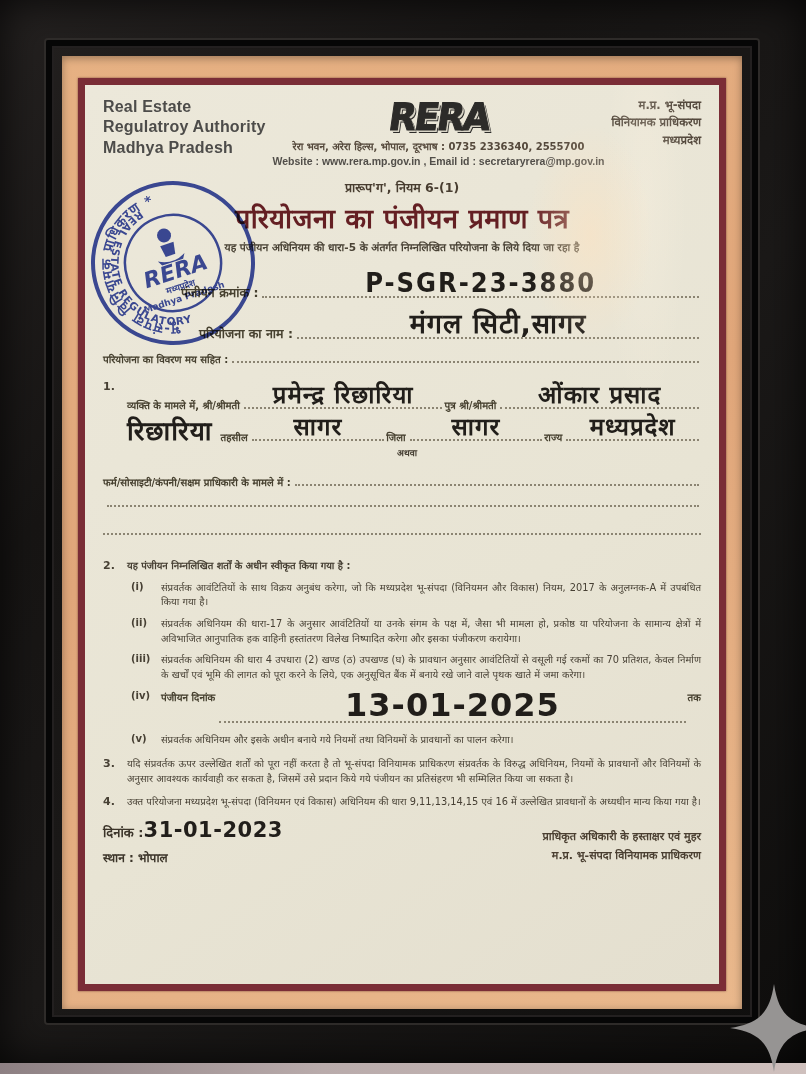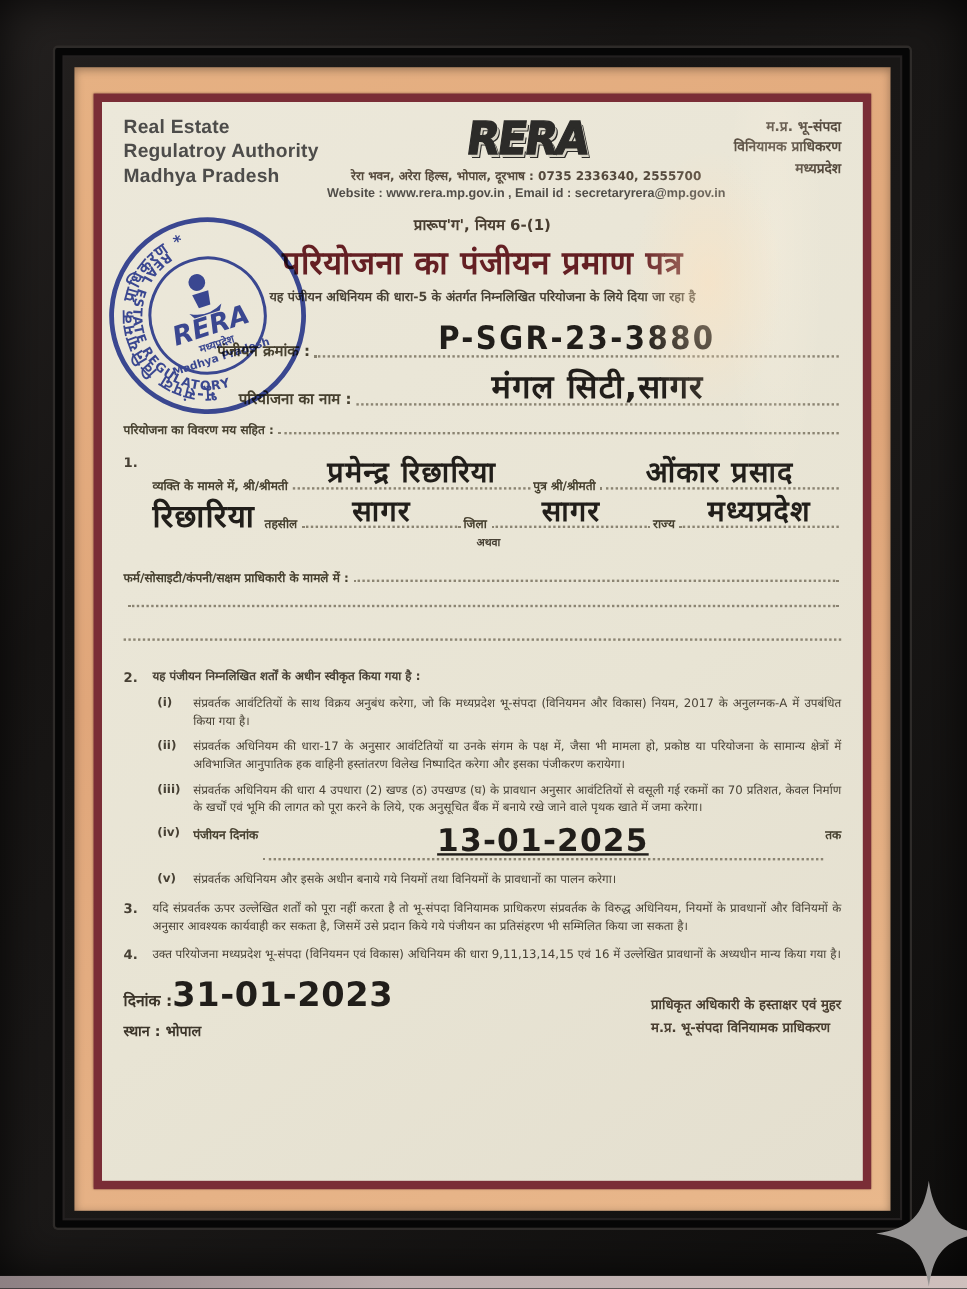--- a/index.html
+++ b/index.html
@@ -64,27 +64,27 @@
   .itext{flex:1;font-size:9.8px;line-height:1.5;text-align:justify;}
   .sub{display:flex;margin-top:7px;}
   .snum{width:30px;font-size:10px;font-weight:700;flex:none;padding-left:4px;}
   .stext{flex:1;font-size:9.8px;line-height:1.5;text-align:justify;}
   .p1row{display:flex;align-items:flex-end;margin-top:4px;}
   .p1row .hand{font-size:24px;white-space:nowrap;}
   .athva{font-size:9px;font-weight:700;margin:2px 0 0 270px;}
   .firm{display:flex;align-items:flex-end;margin-top:16px;font-size:10px;}
   .blank-line{border-bottom:2px dotted #8b8472;margin-top:22px;height:1px;}
   .date-inline{display:flex;}
-  .date-inline .hand{font-size:26px;letter-spacing:1px;text-decoration:underline;}
+  .date-inline .hand{font-size:32px;letter-spacing:1px;}
   
   .foot{display:flex;justify-content:space-between;align-items:flex-end;margin-top:12px;}
   .foot-left .dt{font-size:13px;font-weight:700;color:#3c352a;}
-  .foot-left .dt .hand{font-size:28px;letter-spacing:.5px;}
+  .foot-left .dt .hand{font-size:21px;letter-spacing:.5px;}
   .foot-left .pl{font-size:12px;font-weight:700;margin-top:8px;color:#3c352a;}
-  .foot-right{font-size:11px;font-weight:700;color:#4a3f31;line-height:1.8;}
+  .foot-right{text-align:right;font-size:11px;font-weight:700;color:#4a3f31;line-height:1.8;}
   .sparkle{position:absolute;right:-12px;bottom:2px;width:88px;height:88px;z-index:20;}
 </style>
 </head>
 <body>
 
 <div class="photo">
   <div class="wall-strip"></div>
   <div class="frame">
     <div class="frame-bevel"></div>
     <div class="mat">

